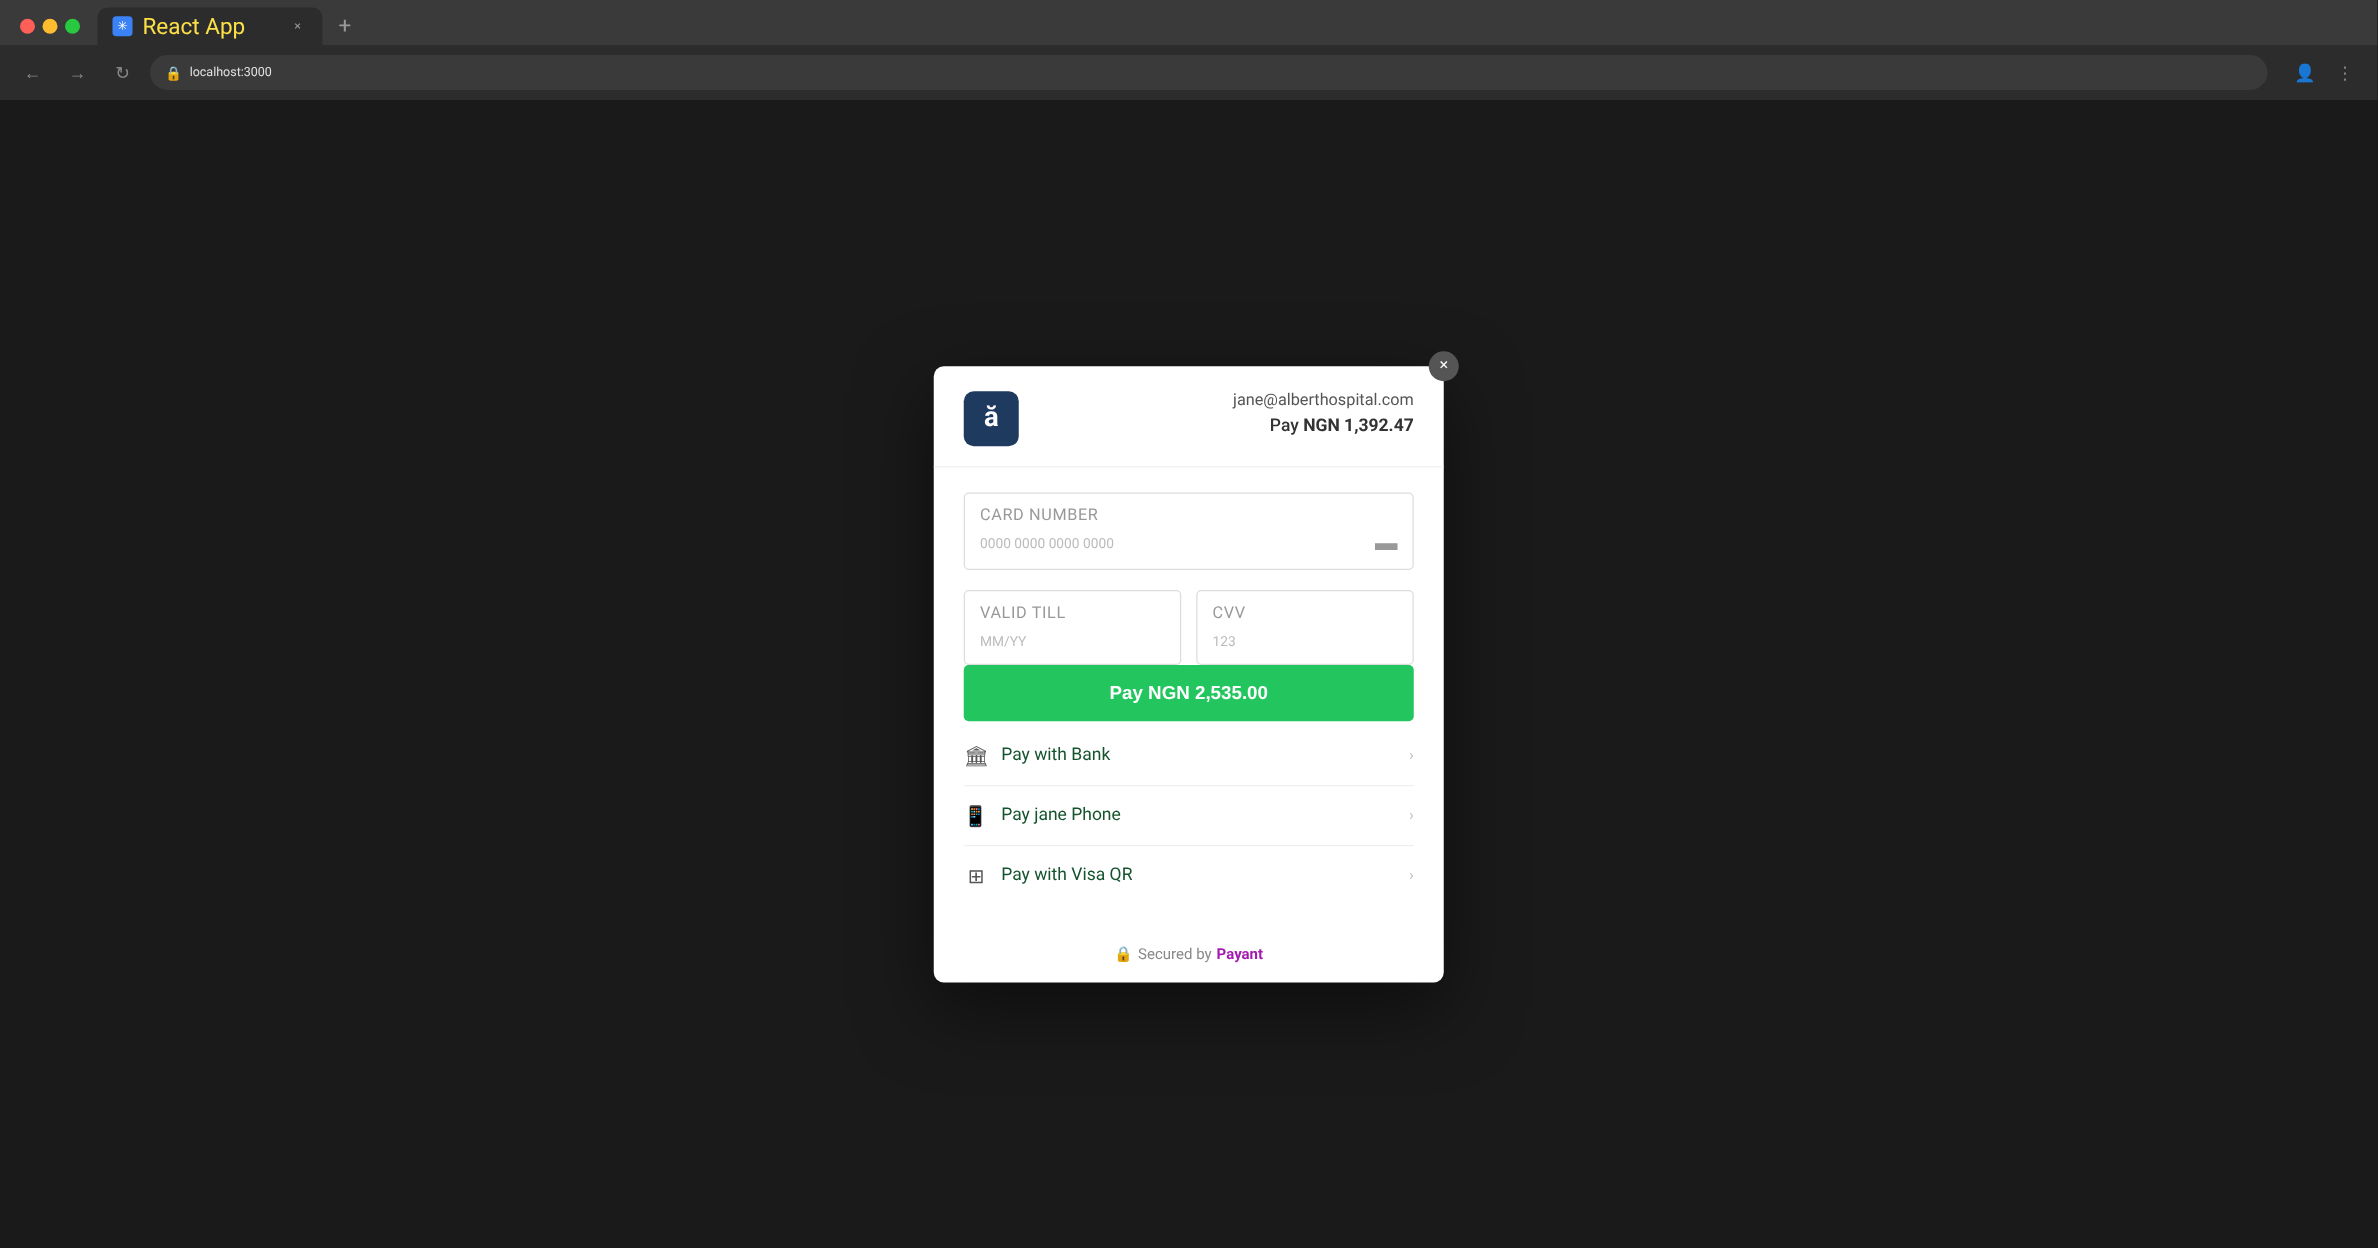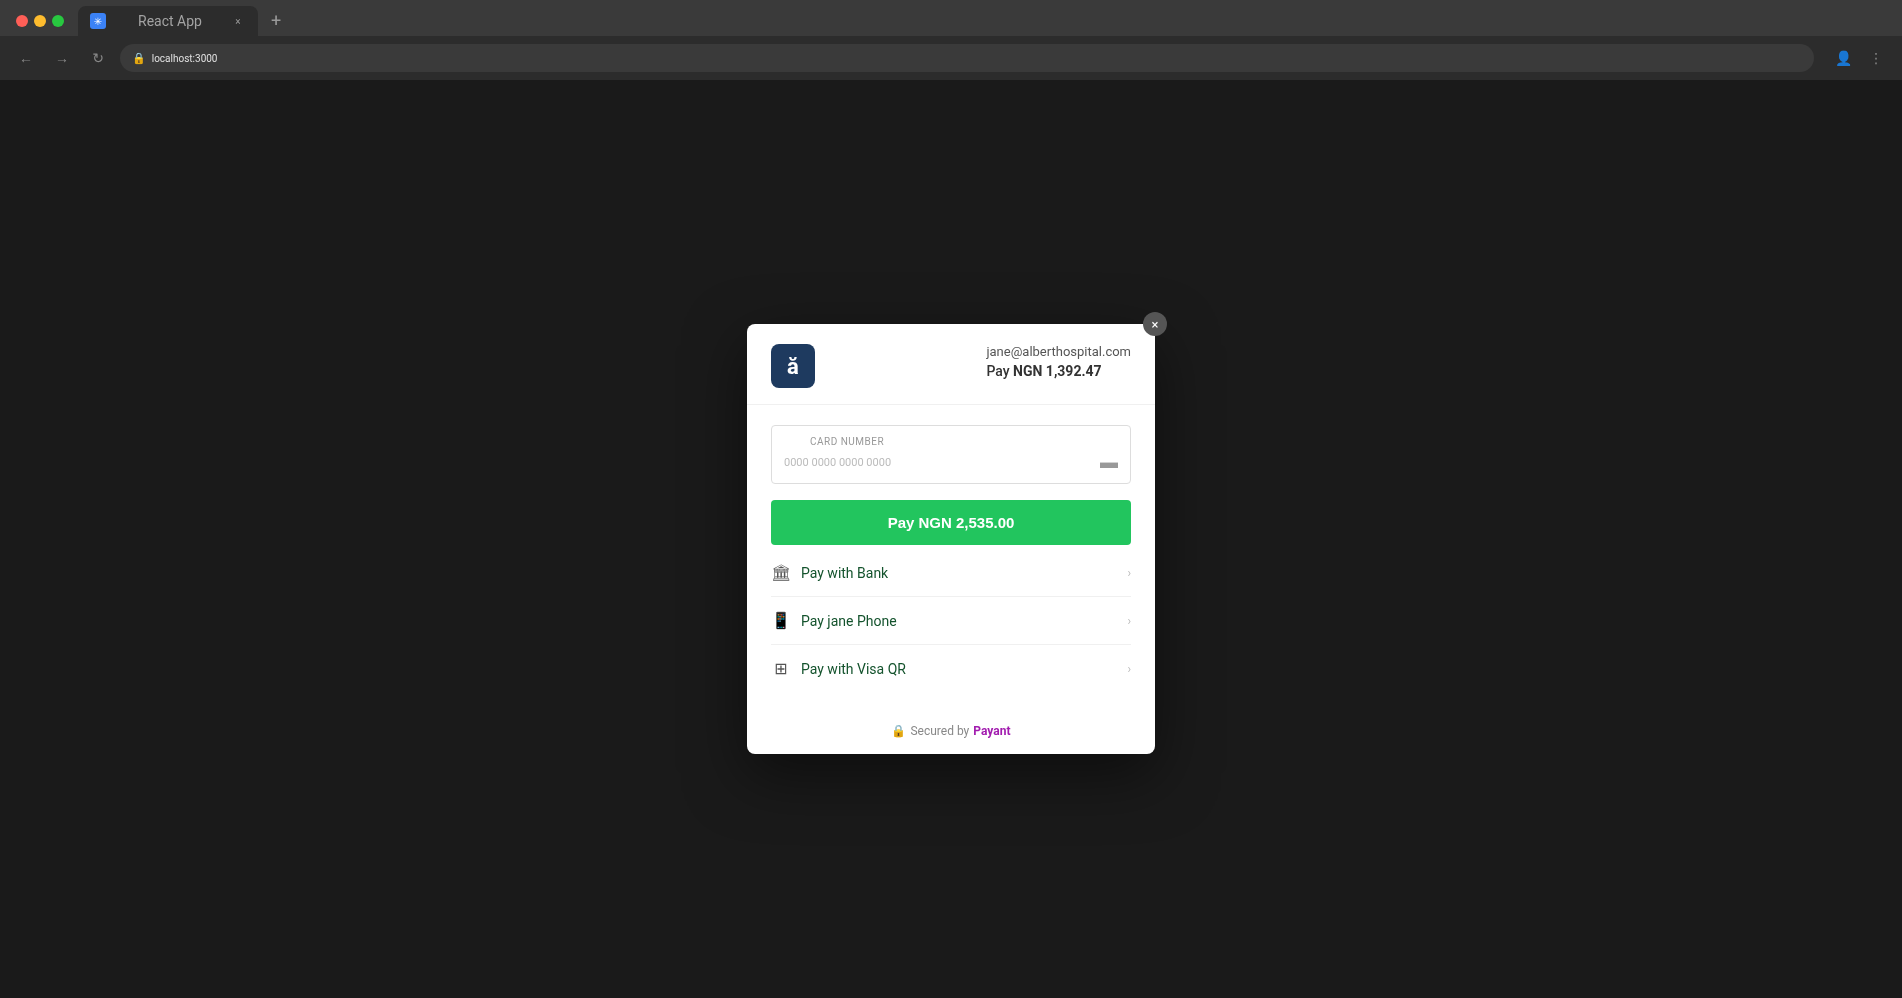--- a/index.html
+++ b/index.html
@@ -46,24 +46,23 @@
       background: #3b82f6;
       border-radius: 3px;
       display: flex;
       align-items: center;
       justify-content: center;
       color: white;
       font-size: 10px;
     }
 
     .tab-title {
-      font-size: 14px;
-      color: #a3a3a3;
+      font-size: 18px;
+      color: #fde047;
       flex: 1;
-      margin-left: 24px;
     }
 
     .tab-close {
       width: 16px;
       height: 16px;
       border-radius: 50%;
       display: flex;
       align-items: center;
       justify-content: center;
       font-size: 10px;
@@ -224,20 +223,21 @@
       border-radius: 8px;
       display: flex;
       align-items: center;
       justify-content: center;
       color: white;
       font-size: 22px;
       font-weight: bold;
     }
 
     .modal-meta {
+      text-align: right;
     }
 
     .modal-email {
       font-size: 13px;
       color: #555;
       display: block;
       margin-bottom: 2px;
     }
 
     .modal-amount {
@@ -260,26 +260,25 @@
 
     .form-field {
       border: 1px solid #ddd;
       border-radius: 4px;
       padding: 10px 12px;
       position: relative;
     }
 
     .form-label {
       display: block;
-      font-size: 10px;
+      font-size: 13px;
       color: #999;
       text-transform: uppercase;
       letter-spacing: 0.5px;
       margin-bottom: 4px;
-      margin-left: 26px;
     }
 
     .form-input-row {
       display: flex;
       align-items: center;
       justify-content: space-between;
     }
 
     .form-input-text {
       font-size: 11px;
@@ -435,20 +434,30 @@
           <div class="form-field">
             <span class="form-label">CARD NUMBER</span>
             <div class="form-input-row">
               <span class="form-input-text">0000 0000 0000 0000</span>
               <span class="card-icon">▬</span>
             </div>
           </div>
         </div>
 
         
+        <div class="form-row">
+          <div class="form-field">
+            <span class="form-label">VALID TILL</span>
+            <span class="form-input-text">MM/YY</span>
+          </div>
+          <div class="form-field">
+            <span class="form-label">CVV</span>
+            <span class="form-input-text">123</span>
+          </div>
+        </div>
 
         
         <button class="pay-btn">Pay NGN 2,535.00</button>
 
         
         <div class="modal-alt-payments" style="margin: 0 -24px; padding: 0 24px;">
 
           <div class="alt-payment">
             <span class="alt-payment-icon">🏛</span>
             <span class="alt-payment-label">Pay with Bank</span>

